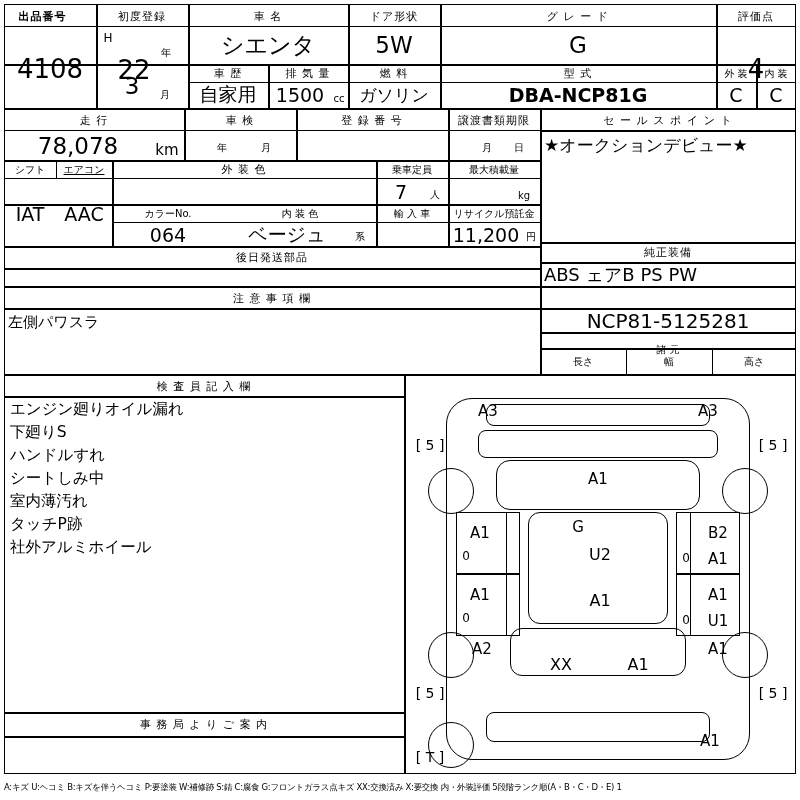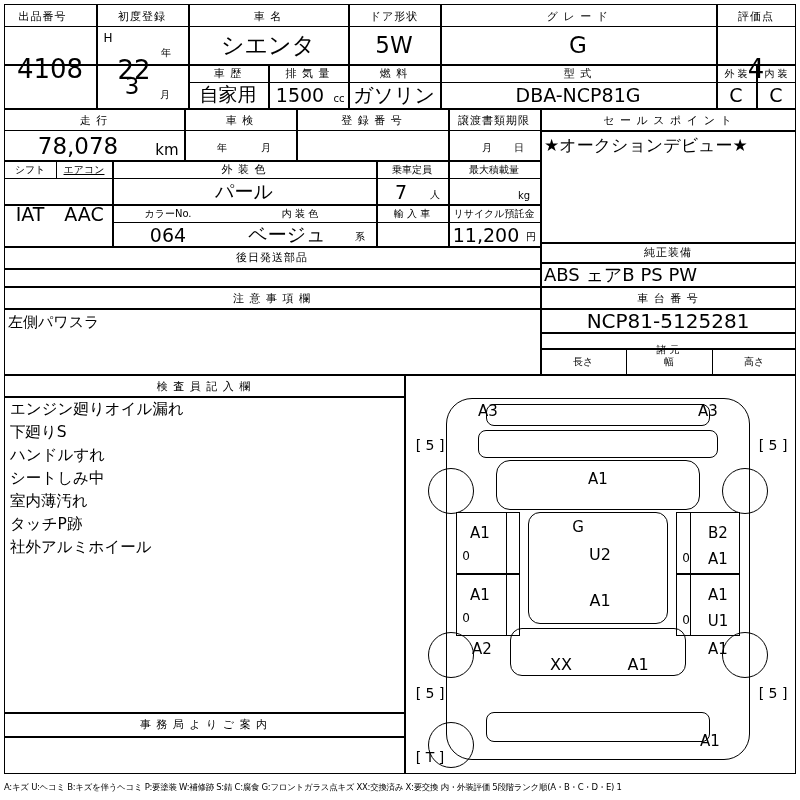--- a/index.html
+++ b/index.html
@@ -22,21 +22,21 @@
     align-items: center;
     justify-content: center;
     overflow: hidden;
     white-space: nowrap;
   }
   .lbl { font-size: 11px; letter-spacing: 1px; }
   .lbl-sm { font-size: 10px; letter-spacing: 0px; }
   .val { font-size: 19px; }
   .val-lg { font-size: 23px; }
   .val-xl { font-size: 26px; margin-top: 24px; }
-  .val-md { font-size: 20px; }
+  .val-md { font-size: 17px; }
   .left { justify-content: flex-start; padding-left: 4px; }
   .vline { position: absolute; background: #000; width: 1.5px; }
   .hline { position: absolute; background: #000; height: 1.5px; }
   .vline-t { position: absolute; background: #000; width: 1px; }
   .hline-t { position: absolute; background: #000; height: 1px; }
   .sub { font-size: 10px; }
   .note { font-size: 15px; }
   .wheel { position: absolute; border: 1.5px solid #000; border-radius: 50%; }
   .legend { position: absolute; font-size: 8.5px; letter-spacing: -0.3px; }
   .rnd { border-radius: 6px; }
@@ -57,21 +57,21 @@
   <div class="vline" style="left:188px; top:4px; height:104px;"></div>
   <div class="vline" style="left:348px; top:4px; height:60px;"></div>
   <div class="vline" style="left:440px; top:4px; height:60px;"></div>
   <div class="vline" style="left:716px; top:4px; height:104px;"></div>
 
   <div class="vline" style="left:268px; top:64px; height:44px;"></div>
   <div class="vline" style="left:348px; top:64px; height:44px;"></div>
   <div class="vline" style="left:440px; top:64px; height:44px;"></div>
   <div class="vline" style="left:756px; top:64px; height:44px;"></div>
 
-  <div class="cell lbl" style="left:4px; top:6px; width:77px; height:20px;">出品番号</div>
+  <div class="cell lbl" style="left:4px; top:6px; width:77px; height:20px;font-weight:bold;">出品番号</div>
   <div class="cell val-xl" style="left:4px; top:28px; width:92px; height:34px;">4108</div>
 
   <div class="cell lbl" style="left:96px; top:6px; width:92px; height:20px;">初度登録</div>
   <div class="cell" style="left:100px; top:28px; width:16px; height:20px; font-size:12px;">H</div>
   <div class="cell val-xl" style="left:112px; top:30px; width:44px; height:32px;">22</div>
   <div class="cell sub" style="left:156px; top:44px; width:20px; height:18px;">年</div>
 
   <div class="cell lbl" style="left:188px; top:6px; width:160px; height:20px;">車 名</div>
   <div class="cell val-lg" style="left:188px; top:28px; width:160px; height:34px;">シエンタ</div>
 
@@ -91,21 +91,21 @@
   <div class="cell val" style="left:188px; top:83px; width:80px; height:24px;">自家用</div>
 
   <div class="cell lbl" style="left:268px; top:65px; width:80px; height:17px;">排 気 量</div>
   <div class="cell val" style="left:268px; top:83px; width:64px; height:24px;">1500</div>
   <div class="cell sub" style="left:330px; top:90px; width:18px; height:16px;">cc</div>
 
   <div class="cell lbl" style="left:348px; top:65px; width:92px; height:17px;">燃 料</div>
   <div class="cell val-md" style="left:348px; top:83px; width:92px; height:24px;">ガソリン</div>
 
   <div class="cell lbl" style="left:440px; top:65px; width:276px; height:17px;">型 式</div>
-  <div class="cell val" style="left:440px; top:83px; width:276px; height:24px;">DBA-NCP81G</div>
+  <div class="cell val" style="left:440px; top:83px; width:276px; height:24px;font-weight:bold;">DBA-NCP81G</div>
 
   <div class="cell lbl-sm" style="left:716px; top:65px; width:40px; height:17px;">外 装</div>
   <div class="cell lbl-sm" style="left:756px; top:65px; width:40px; height:17px;">内 装</div>
   <div class="cell val" style="left:716px; top:83px; width:40px; height:24px;">C</div>
   <div class="cell val" style="left:756px; top:83px; width:40px; height:24px;">C</div>
 
   <div class="vline" style="left:540px; top:108px; height:266px;"></div>
 
   <div class="hline-t" style="left:4px; top:130px; width:536px;"></div>
   <div class="hline" style="left:4px; top:160px; width:536px;"></div>
@@ -141,21 +141,20 @@
   <div class="cell lbl" style="left:448px; top:110px; width:92px; height:20px;">譲渡書類期限</div>
   <div class="cell sub" style="left:478px; top:138px; width:18px; height:20px;">月</div>
   <div class="cell sub" style="left:510px; top:138px; width:18px; height:20px;">日</div>
 
   <div class="cell lbl-sm" style="left:4px; top:161px; width:52px; height:17px;">シフト</div>
   <div class="cell lbl-sm" style="left:56px; top:161px; width:56px; height:17px;text-decoration:underline;">エアコン</div>
   <div class="cell val" style="left:4px; top:200px; width:52px; height:28px;">IAT</div>
   <div class="cell val" style="left:56px; top:200px; width:56px; height:28px;">AAC</div>
 
   <div class="cell lbl" style="left:112px; top:161px; width:264px; height:17px;">外 装 色</div>
-  <div class="cell val" style="left:112px; top:179px; width:264px; height:25px;">パール</div>
 
   <div class="cell lbl-sm" style="left:376px; top:161px; width:72px; height:17px;">乗車定員</div>
   <div class="cell val" style="left:376px; top:179px; width:50px; height:25px;">7</div>
   <div class="cell sub" style="left:424px; top:186px; width:22px; height:18px;">人</div>
 
   <div class="cell lbl-sm" style="left:448px; top:161px; width:92px; height:17px;">最大積載量</div>
   <div class="cell sub" style="left:512px; top:186px; width:24px; height:18px;">kg</div>
 
   <div class="cell lbl-sm" style="left:112px; top:205px; width:112px; height:17px;">カラーNo.</div>
   <div class="cell val" style="left:112px; top:223px; width:112px; height:23px;">064</div>
@@ -186,21 +185,20 @@
   <div class="hline" style="left:4px; top:374px; width:792px;"></div>
   <div class="vline-t" style="left:626px; top:348px; height:26px;"></div>
   <div class="vline-t" style="left:712px; top:348px; height:26px;"></div>
 
   <div class="cell lbl" style="left:540px; top:110px; width:256px; height:20px;">セ ー ル ス ポ イ ン ト</div>
   <div class="cell left" style="left:540px; top:132px; width:256px; height:26px; font-size:17px;">★オークションデビュー★</div>
 
   <div class="cell lbl" style="left:540px; top:243px; width:256px; height:19px;">純正装備</div>
   <div class="cell left" style="left:540px; top:263px; width:256px; height:23px; font-size:18px;">ABS ェアB PS PW</div>
 
-  <div class="cell lbl" style="left:540px; top:288px; width:256px; height:20px;">車 台 番 号</div>
   <div class="cell" style="left:540px; top:309px; width:256px; height:23px; font-size:20px;">NCP81-5125281</div>
 
   <div class="cell lbl-sm" style="left:540px; top:333px; width:256px; height:15px;margin-top:9px;">諸 元</div>
   <div class="cell lbl-sm" style="left:540px; top:350px; width:86px; height:24px;">長さ</div>
   <div class="cell lbl-sm" style="left:626px; top:350px; width:86px; height:24px;">幅</div>
   <div class="cell lbl-sm" style="left:712px; top:350px; width:84px; height:24px;">高さ</div>
 
   <div class="vline" style="left:404px; top:374px; height:400px;"></div>
   <div class="hline" style="left:4px; top:396px; width:400px;"></div>
   <div class="hline" style="left:4px; top:712px; width:400px;"></div>

